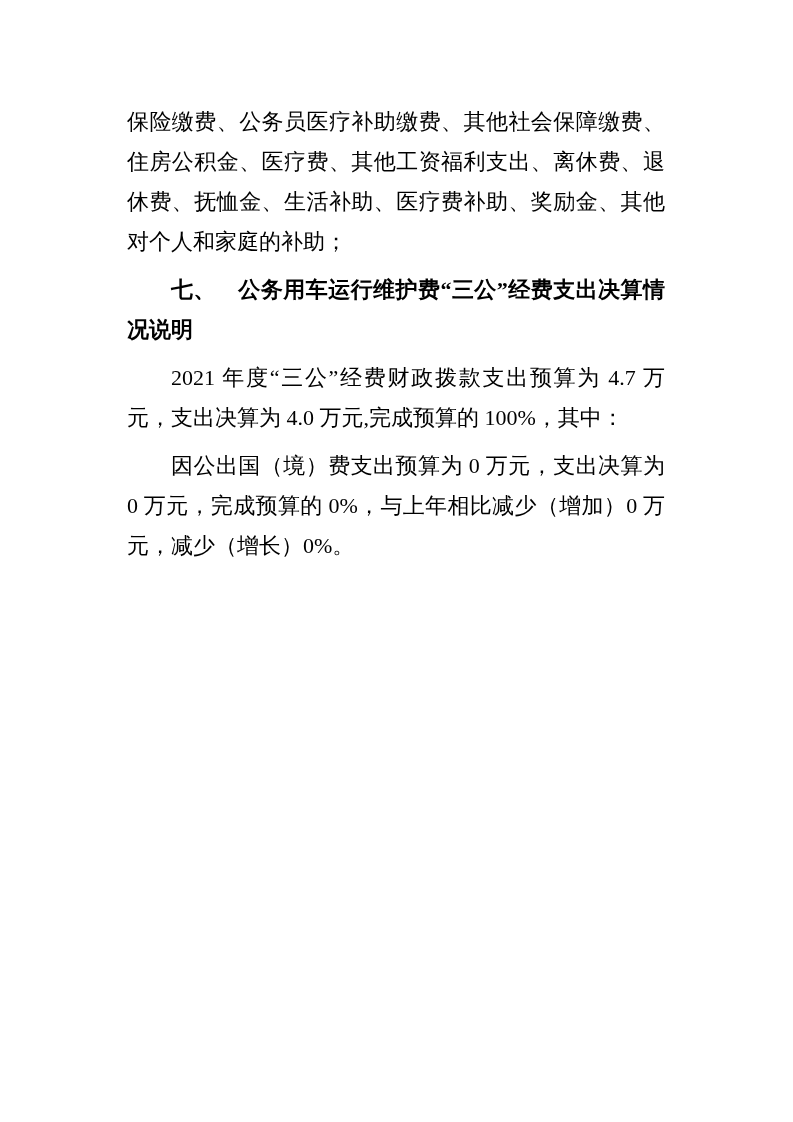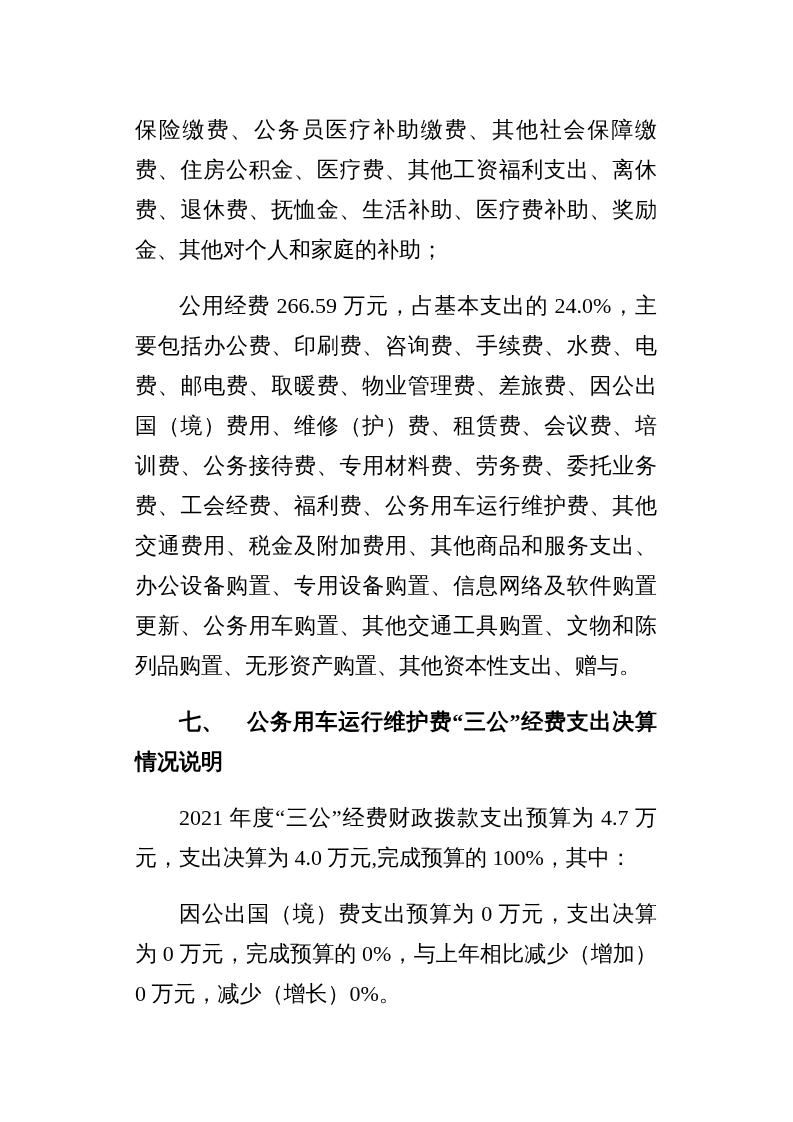--- a/index.html
+++ b/index.html
@@ -19,41 +19,40 @@
     width: 793px;
     height: 1122px;
     background: #ffffff;
     padding: 94px 120px 0 119px;
     font-family: "Liberation Serif", "DejaVu Serif", serif;
     font-size: 22px;
     line-height: 40px;
     color: #000000;
   }
   .page p {
-    margin: 16px;
+    margin: 8px;
     padding: 0;
     text-align: justify;
     text-justify: inter-character;
     word-break: break-all;
   }
   .para-indent {
     text-indent: 2em;
   }
   .heading {
     font-weight: bold;
   }
 </style>
 </head>
 <body>
 
 <div class="page">
 
   <p>保险缴费、公务员医疗补助缴费、其他社会保障缴费、住房公积金、医疗费、其他工资福利支出、离休费、退休费、抚恤金、生活补助、医疗费补助、奖励金、其他对个人和家庭的补助；</p>
 
-  <p class="para-indent">公用经费 266.59 万元，占基本支出的 24.0%，主要包括办公费、印刷费、咨询费、手续费、水费、电费、邮电费、取暖费、物业管理费、差旅费、因公出国（境）费用、维修（护）费、租赁费、会议费、培训费、公务接待费、专用材料费、劳务费、委托业务费、工会经费、福利费、公务用车运行维护费、其他交通费用、税金及附加费用、其他商品和服务支出、办公设备购置、专用设备购置、信息网络及软件购置更新、公务用车购置、其他交通工具购置、文物和陈列品购置、无形资产购置、其他资本性支出、赠与。</p>
 
   <p class="para-indent heading">七、　公务用车运行维护费“三公”经费支出决算情况说明</p>
 
 
   <p class="para-indent">2021 年度“三公”经费财政拨款支出预算为 4.7 万元，支出决算为 4.0 万元,完成预算的 100%，其中：</p>
 
   <p class="para-indent">因公出国（境）费支出预算为 0 万元，支出决算为 0 万元，完成预算的 0%，与上年相比减少（增加）0 万元，减少（增长）0%。</p>
 
 
 </div>

